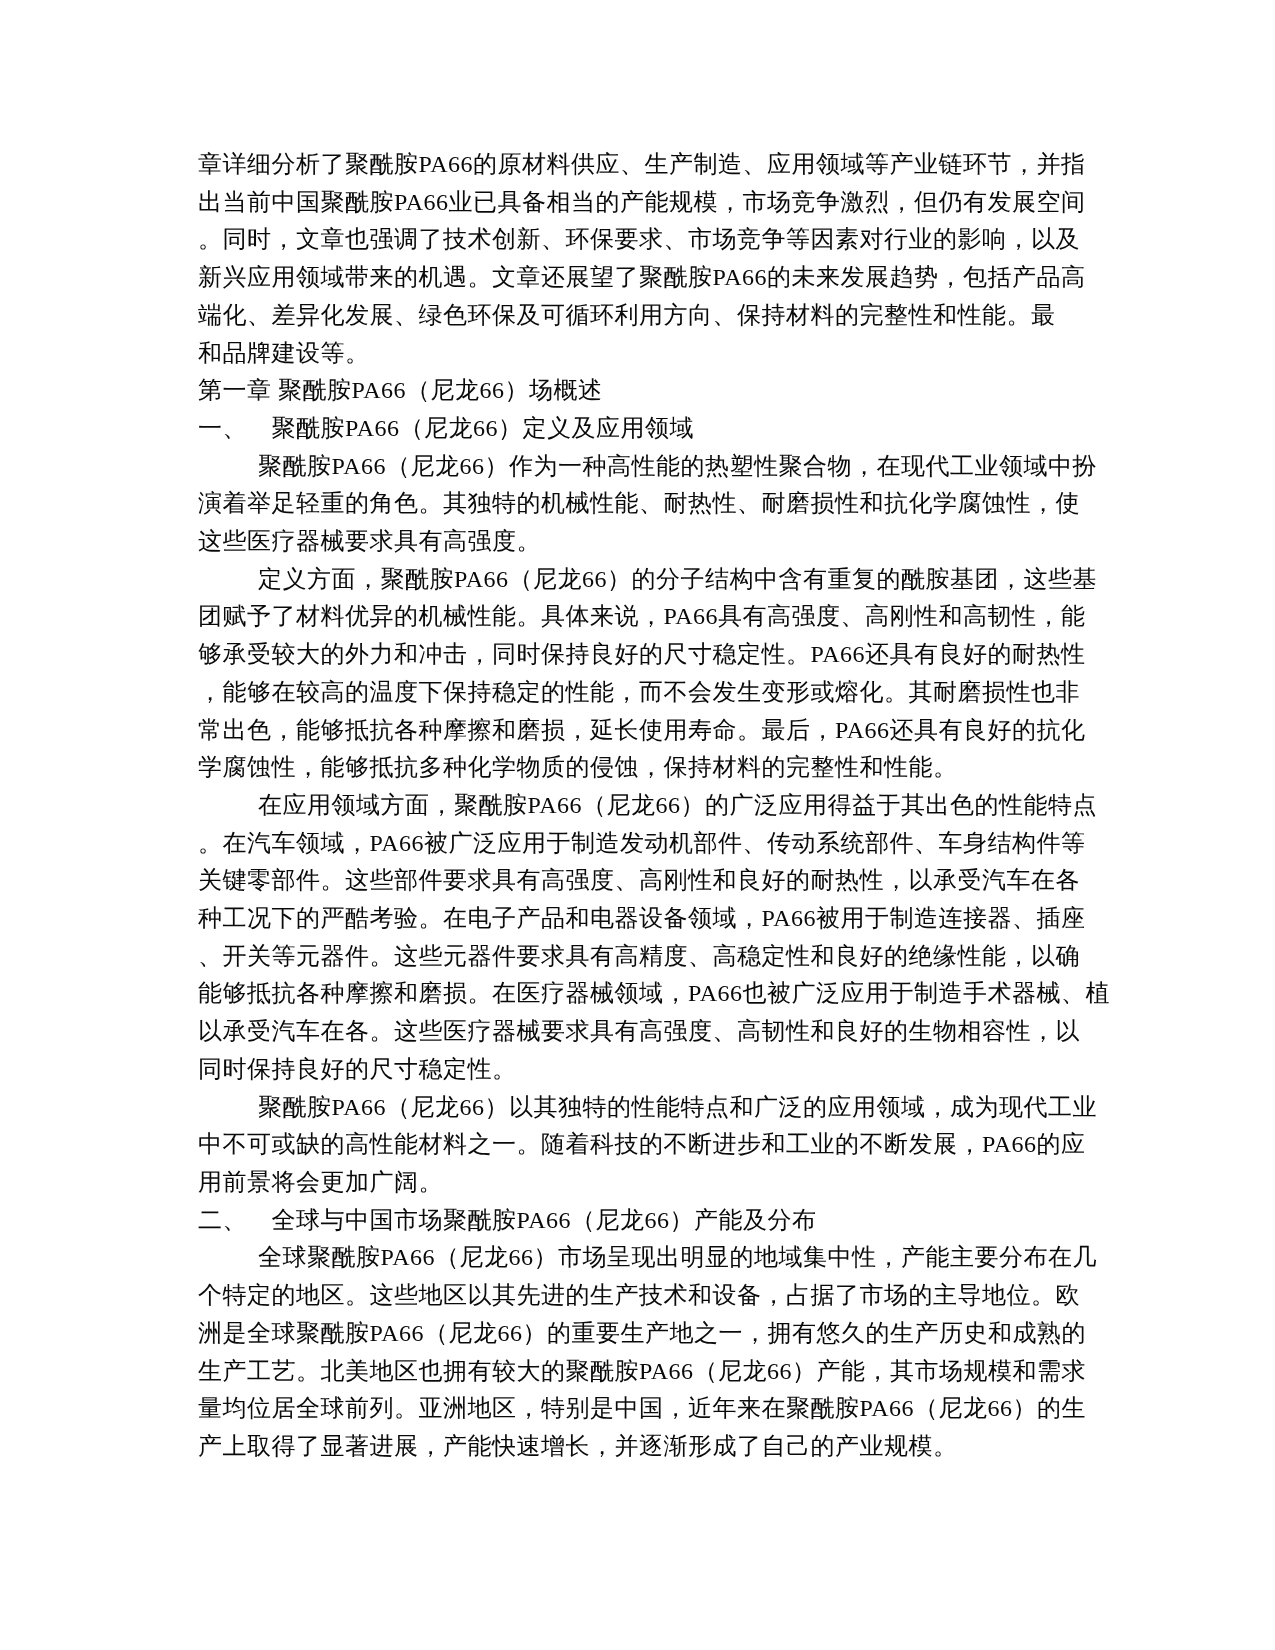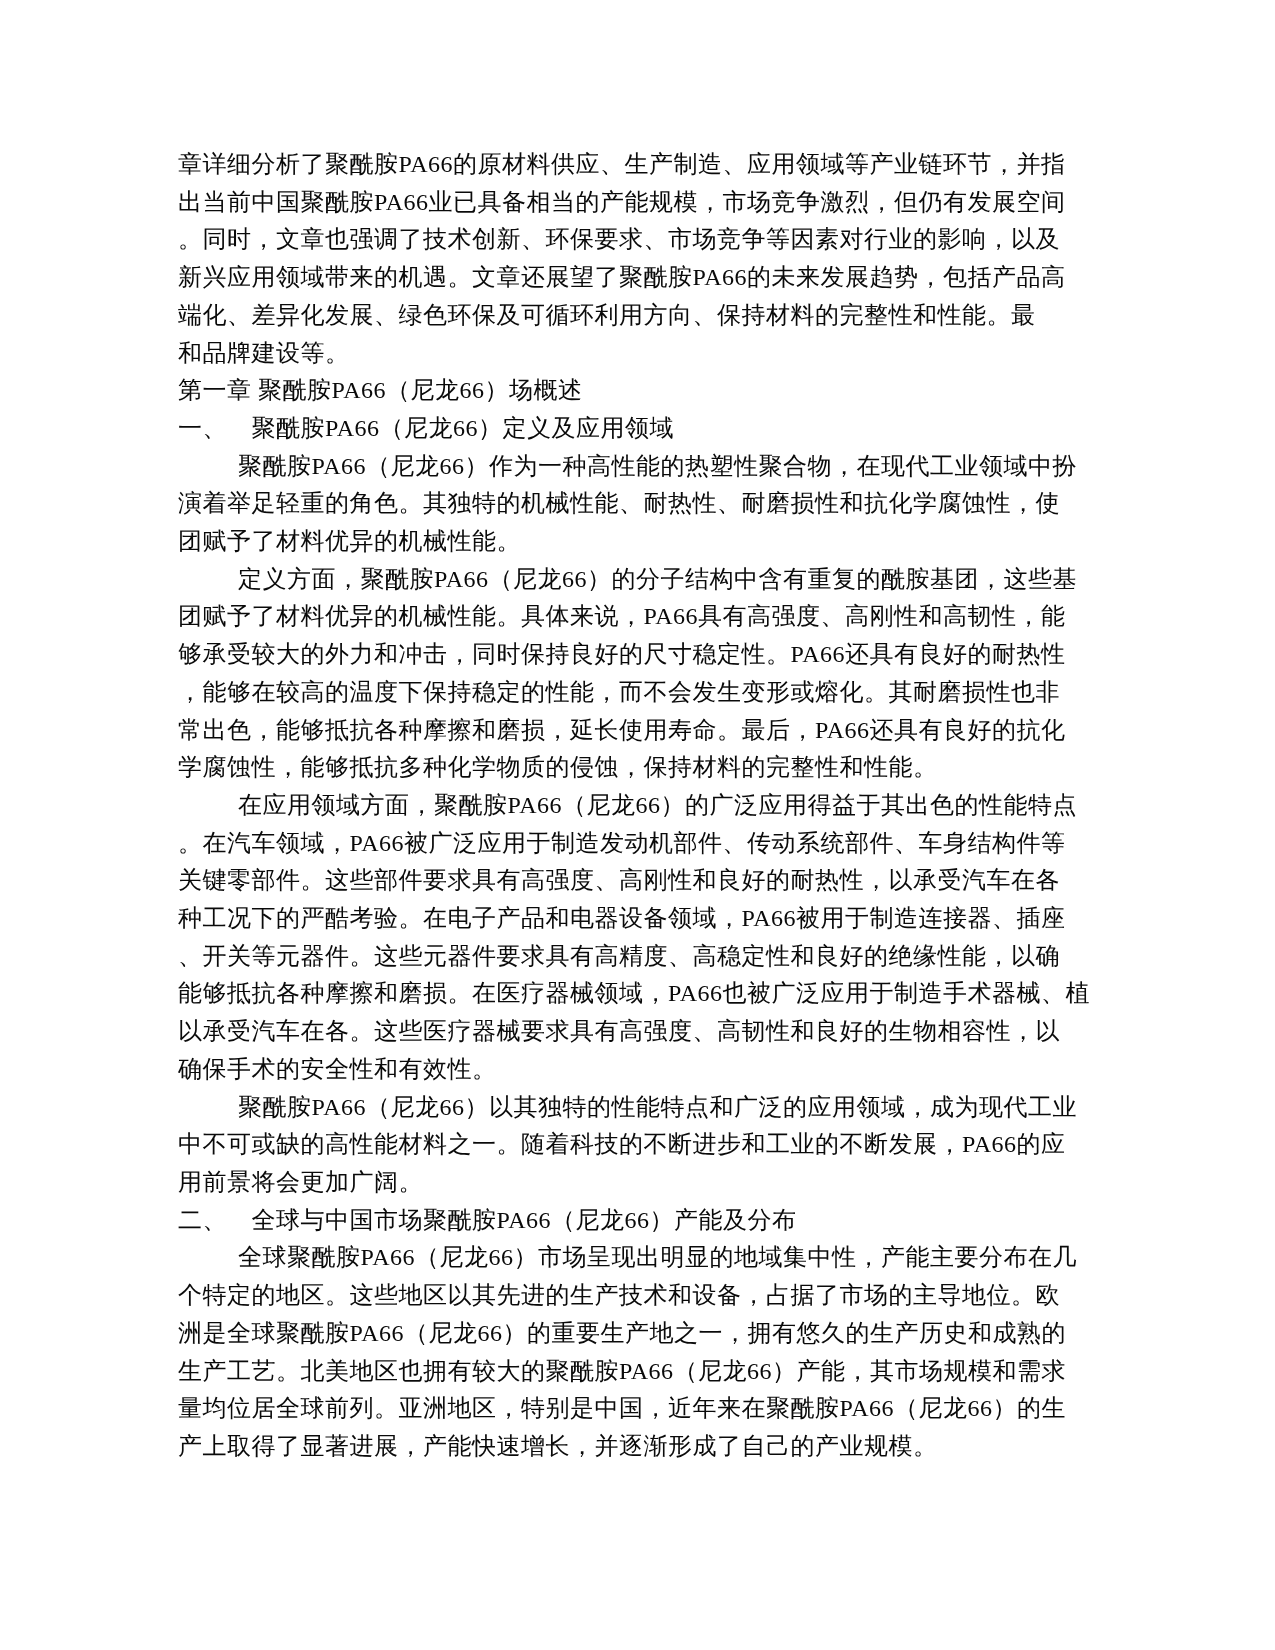--- a/index.html
+++ b/index.html
@@ -21,55 +21,56 @@
     left: 178px;
     top: 146px;
     width: 868px;
     color: #0a0a0a;
     font-size: 24px;
     line-height: 37.7px;
   }
   .line {
     white-space: pre;
     letter-spacing: 0.5px;
+    margin-left: 20px;
   }
   .line.indent {
     text-indent: 60px;
   }
 </style>
 </head>
 <body>
 
 <div class="page">
   <div class="text-block">
       <div class="line">章详细分析了聚酰胺PA66的原材料供应、生产制造、应用领域等产业链环节，并指</div>
       <div class="line">出当前中国聚酰胺PA66业已具备相当的产能规模，市场竞争激烈，但仍有发展空间</div>
       <div class="line">。同时，文章也强调了技术创新、环保要求、市场竞争等因素对行业的影响，以及</div>
       <div class="line">新兴应用领域带来的机遇。文章还展望了聚酰胺PA66的未来发展趋势，包括产品高</div>
       <div class="line">端化、差异化发展、绿色环保及可循环利用方向、保持材料的完整性和性能。最</div>
       <div class="line">和品牌建设等。</div>
       <div class="line">第一章 聚酰胺PA66（尼龙66）场概述</div>
       <div class="line">一、　聚酰胺PA66（尼龙66）定义及应用领域</div>
       <div class="line indent">聚酰胺PA66（尼龙66）作为一种高性能的热塑性聚合物，在现代工业领域中扮</div>
       <div class="line">演着举足轻重的角色。其独特的机械性能、耐热性、耐磨损性和抗化学腐蚀性，使</div>
-      <div class="line">团赋予了材料优异的机械性能。</div>
+      <div class="line">这些医疗器械要求具有高强度。</div>
       <div class="line indent">定义方面，聚酰胺PA66（尼龙66）的分子结构中含有重复的酰胺基团，这些基</div>
       <div class="line">团赋予了材料优异的机械性能。具体来说，PA66具有高强度、高刚性和高韧性，能</div>
       <div class="line">够承受较大的外力和冲击，同时保持良好的尺寸稳定性。PA66还具有良好的耐热性</div>
       <div class="line">，能够在较高的温度下保持稳定的性能，而不会发生变形或熔化。其耐磨损性也非</div>
       <div class="line">常出色，能够抵抗各种摩擦和磨损，延长使用寿命。最后，PA66还具有良好的抗化</div>
       <div class="line">学腐蚀性，能够抵抗多种化学物质的侵蚀，保持材料的完整性和性能。</div>
       <div class="line indent">在应用领域方面，聚酰胺PA66（尼龙66）的广泛应用得益于其出色的性能特点</div>
       <div class="line">。在汽车领域，PA66被广泛应用于制造发动机部件、传动系统部件、车身结构件等</div>
       <div class="line">关键零部件。这些部件要求具有高强度、高刚性和良好的耐热性，以承受汽车在各</div>
       <div class="line">种工况下的严酷考验。在电子产品和电器设备领域，PA66被用于制造连接器、插座</div>
       <div class="line">、开关等元器件。这些元器件要求具有高精度、高稳定性和良好的绝缘性能，以确</div>
       <div class="line">能够抵抗各种摩擦和磨损。在医疗器械领域，PA66也被广泛应用于制造手术器械、植</div>
       <div class="line">以承受汽车在各。这些医疗器械要求具有高强度、高韧性和良好的生物相容性，以</div>
-      <div class="line">确保手术的安全性和有效性。</div>
+      <div class="line">同时保持良好的尺寸稳定性。</div>
       <div class="line indent">聚酰胺PA66（尼龙66）以其独特的性能特点和广泛的应用领域，成为现代工业</div>
       <div class="line">中不可或缺的高性能材料之一。随着科技的不断进步和工业的不断发展，PA66的应</div>
       <div class="line">用前景将会更加广阔。</div>
       <div class="line">二、　全球与中国市场聚酰胺PA66（尼龙66）产能及分布</div>
       <div class="line indent">全球聚酰胺PA66（尼龙66）市场呈现出明显的地域集中性，产能主要分布在几</div>
       <div class="line">个特定的地区。这些地区以其先进的生产技术和设备，占据了市场的主导地位。欧</div>
       <div class="line">洲是全球聚酰胺PA66（尼龙66）的重要生产地之一，拥有悠久的生产历史和成熟的</div>
       <div class="line">生产工艺。北美地区也拥有较大的聚酰胺PA66（尼龙66）产能，其市场规模和需求</div>
       <div class="line">量均位居全球前列。亚洲地区，特别是中国，近年来在聚酰胺PA66（尼龙66）的生</div>
       <div class="line">产上取得了显著进展，产能快速增长，并逐渐形成了自己的产业规模。</div>

